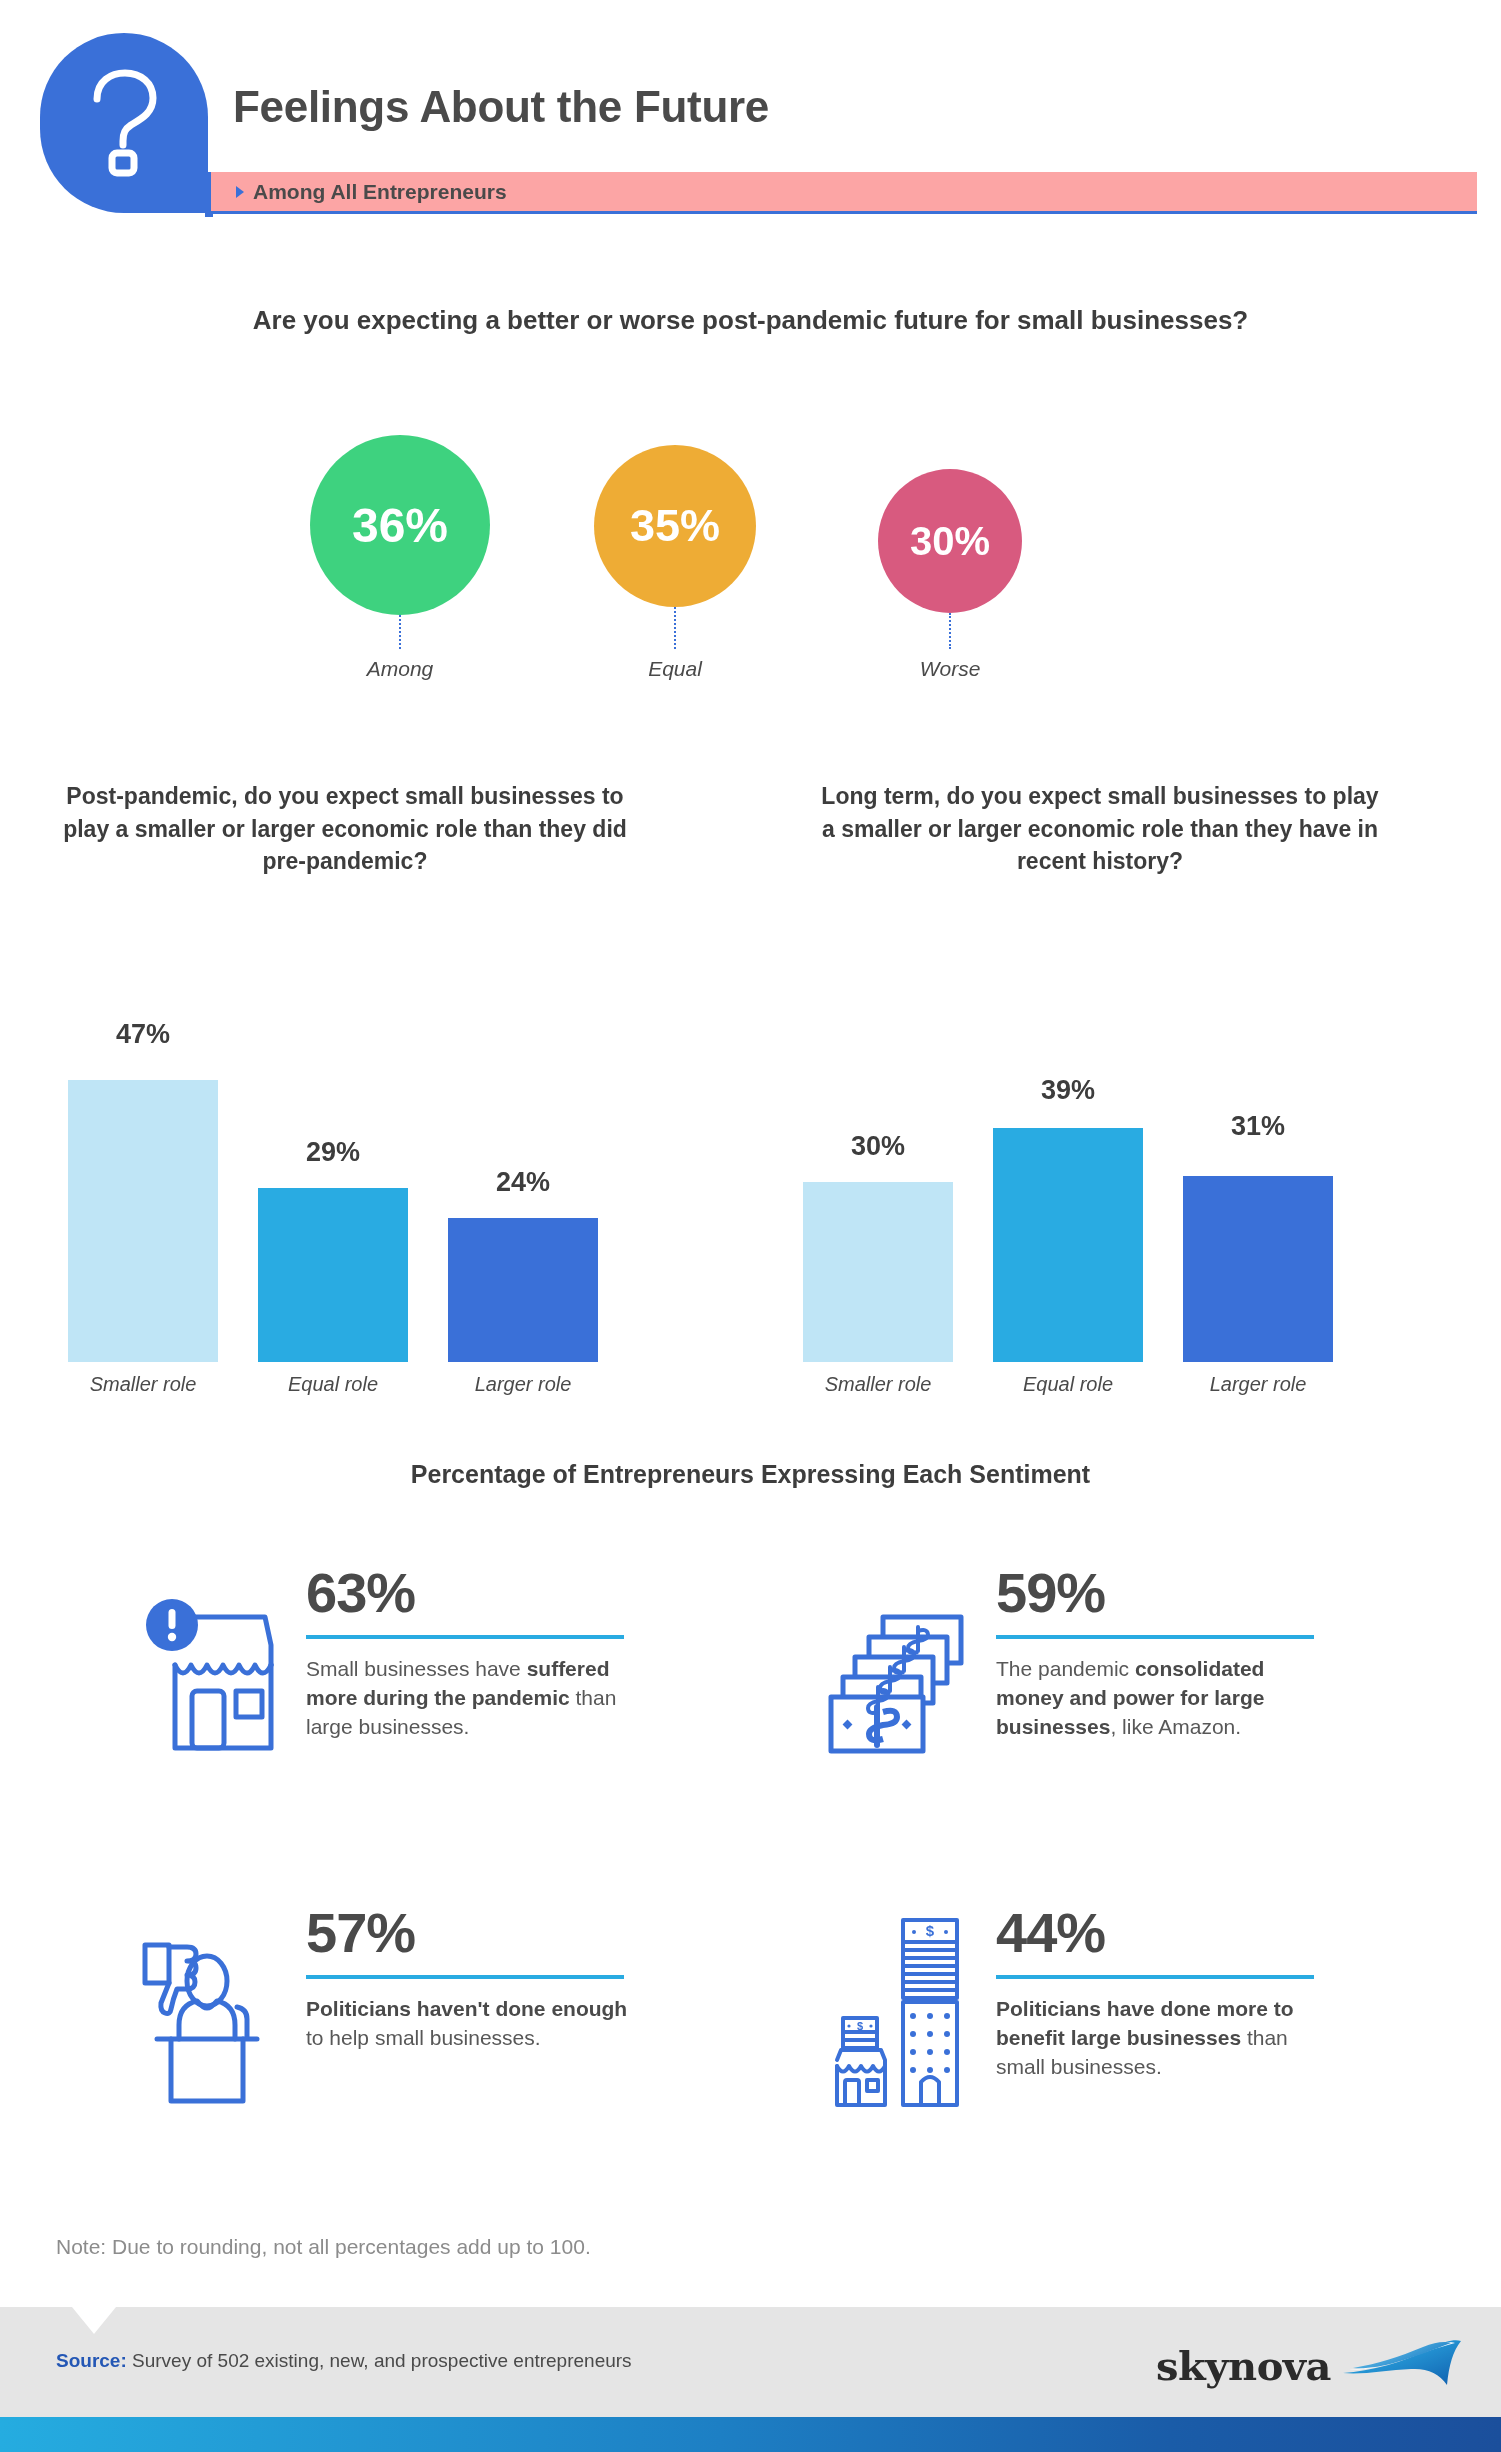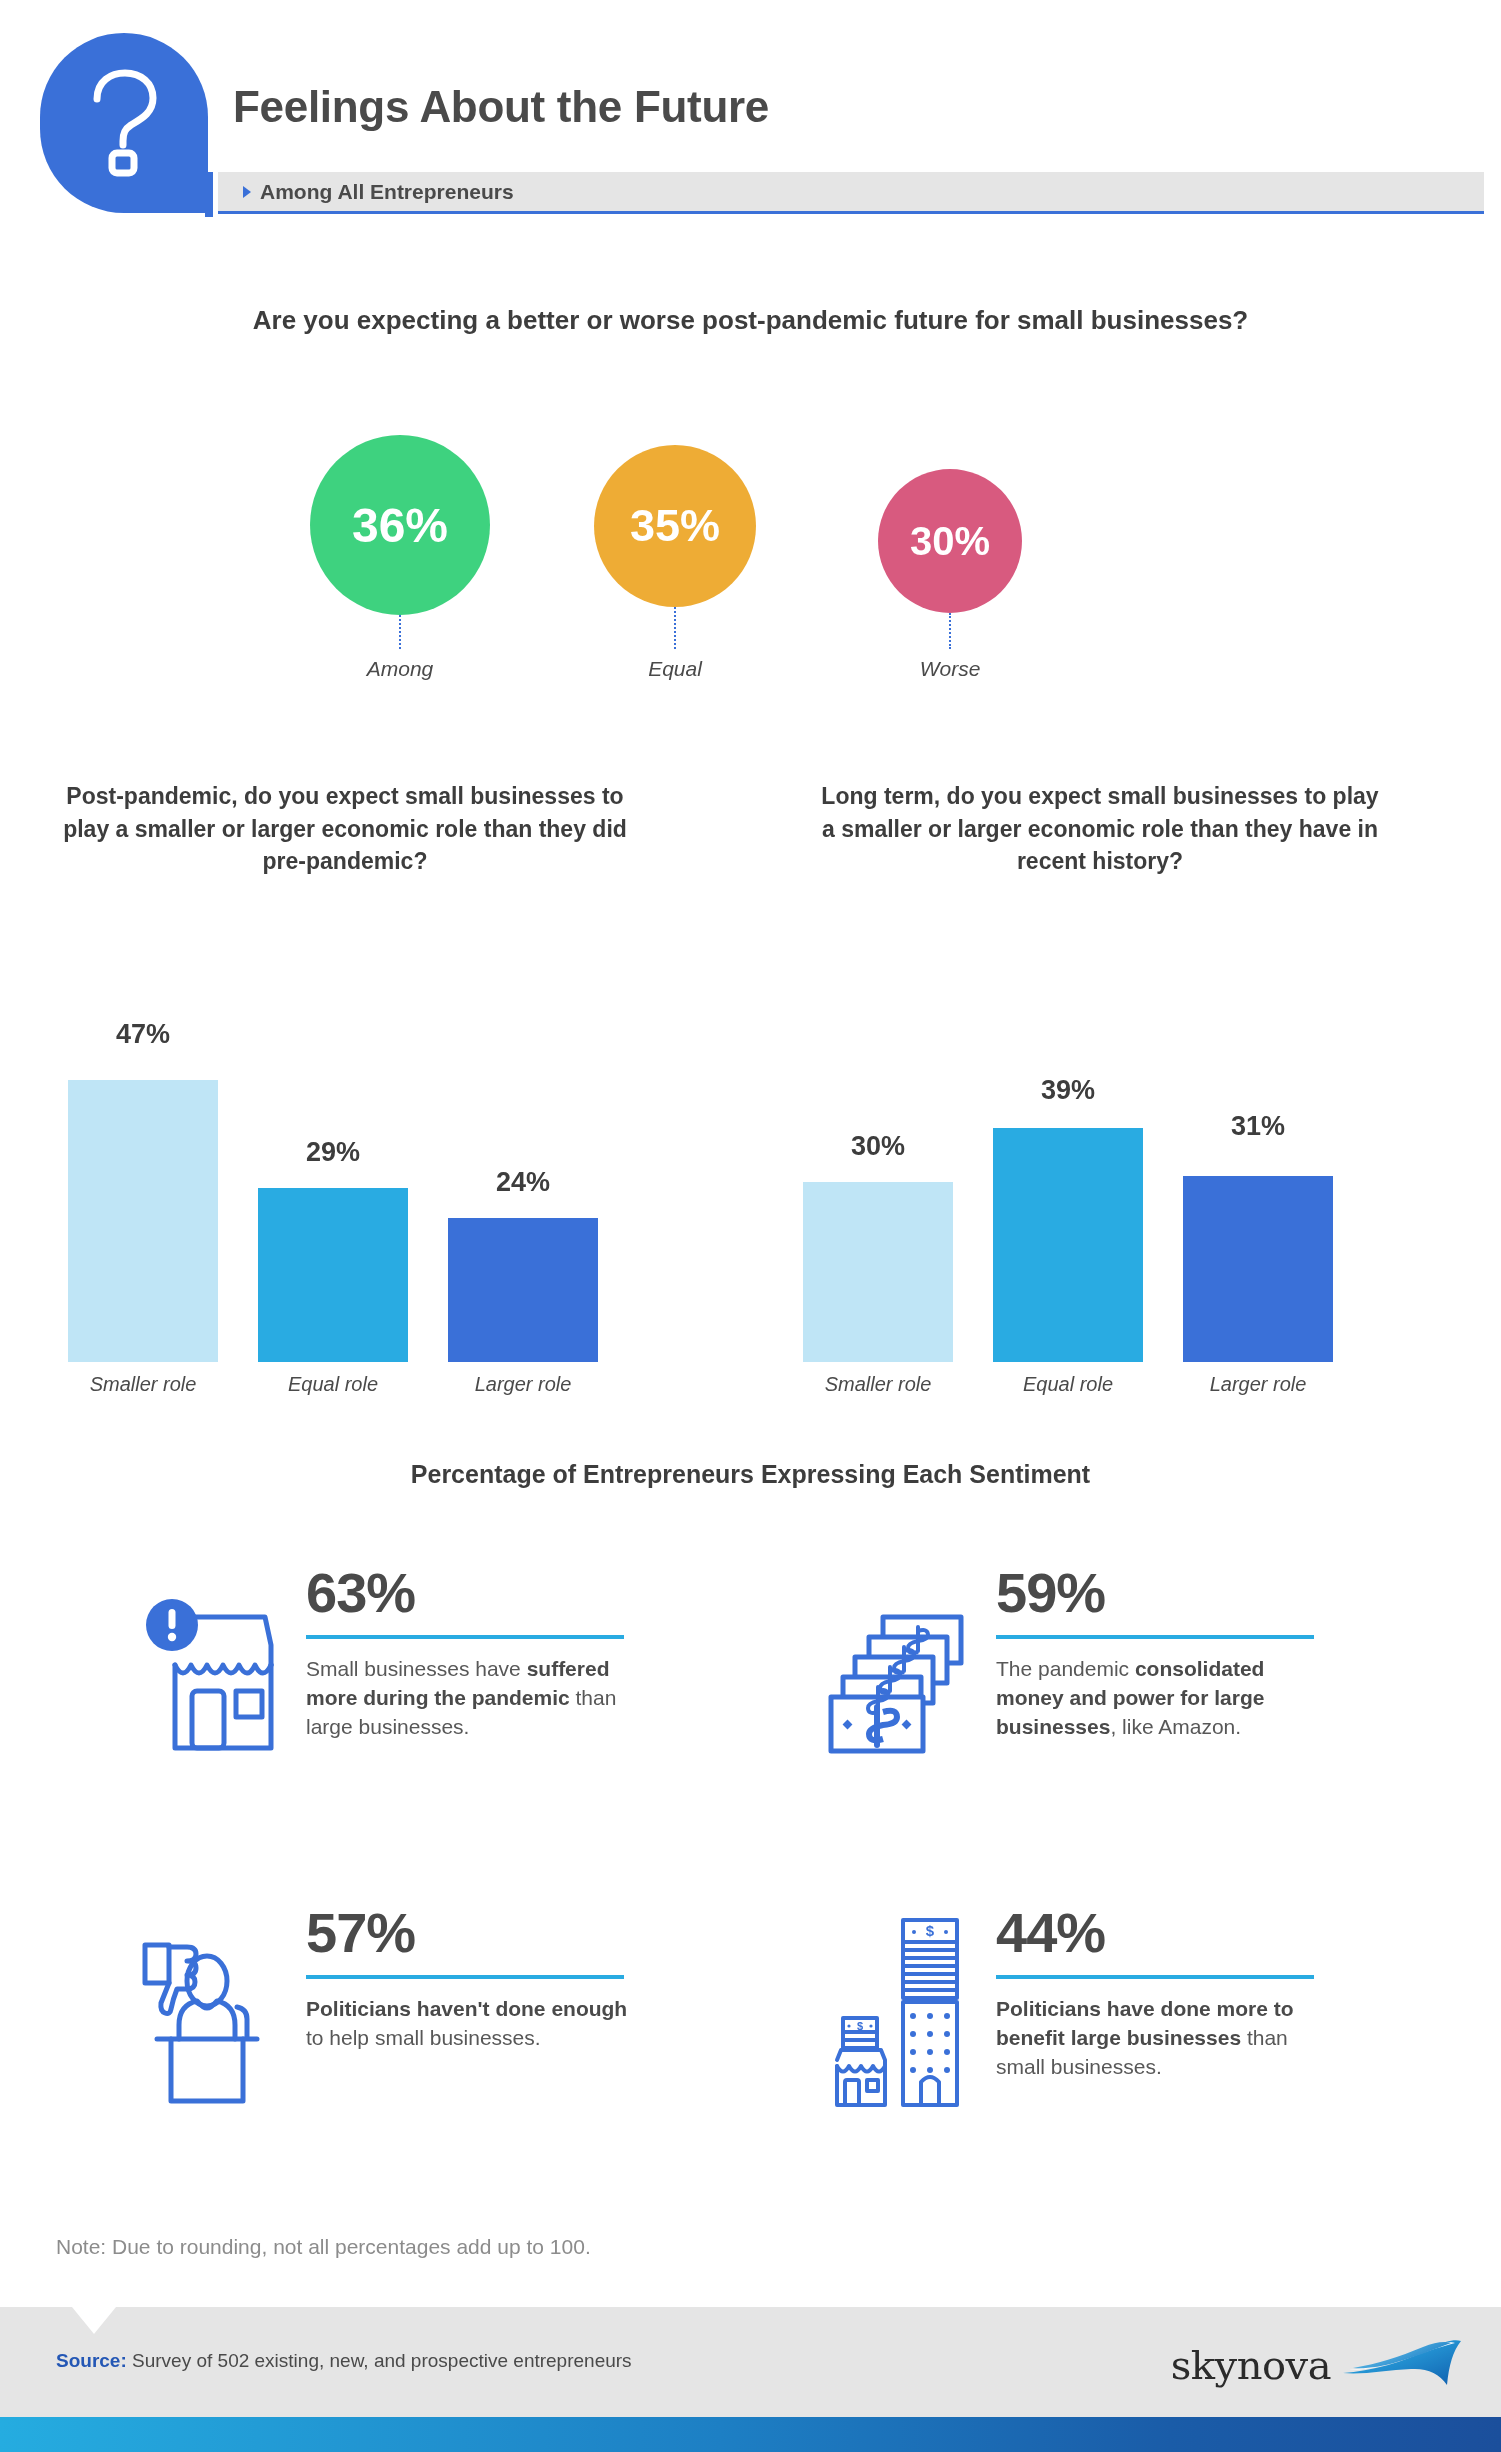--- a/index.html
+++ b/index.html
@@ -24,23 +24,23 @@
     border-bottom-right-radius:0;
     display:flex; align-items:center; justify-content:center;
   }
   .qbadge svg{ display:block; }
   .header-title{
     position:absolute; left:233px; top:82px;
     font-size:44px; font-weight:bold; color:#4a4a4a;
     letter-spacing:-0.3px;
   }
   .subtitle-bar{
-    position:absolute; left:218px; top:172px;
+    position:absolute; left:211px; top:172px;
     width:1266px; height:42px;
-    background:#e5e5e5;
+    background:#fca5a5;
     border-bottom:3px solid #3a70d8;
     display:flex; align-items:center;
   }
   .subtitle-bar .tri{
     margin-left:25px; margin-right:9px;
     width:0;height:0;
     border-left:8px solid #3a70d8;
     border-top:6px solid transparent;
     border-bottom:6px solid transparent;
   }
@@ -150,21 +150,21 @@
     position:absolute; left:56px; top:43px;
     font-size:19px; color:#4a4a4a;
   }
   .footer-src b{ color:#2457b5; }
   .logo{
     position:absolute; right:36px; top:30px;
     display:flex; align-items:center; gap:10px;
   }
   .logo-word{
     font-family:"DejaVu Serif", serif;
-    font-size:40px; font-weight:normal; color:#2b2b2b;
+    font-size:40px; font-weight:bold; color:#2b2b2b;
     letter-spacing:-0.5px;
   }
   .bottom-bar{
     position:absolute; left:0; top:2417px; width:1501px; height:35px;
     background:linear-gradient(to right,#25ace0 0%,#1d7fc4 48%,#1a5ca8 78%,#1b4f9c 100%);
   }
 </style>
 </head>
 <body>
 

